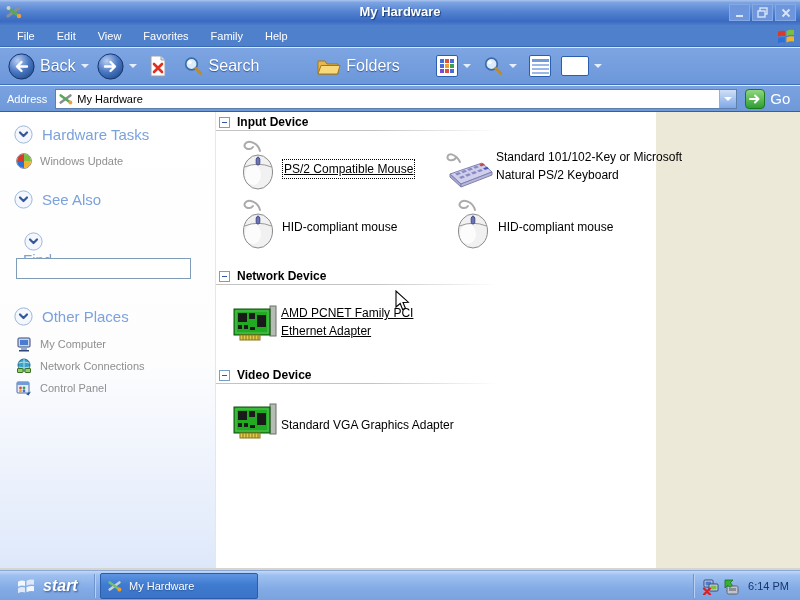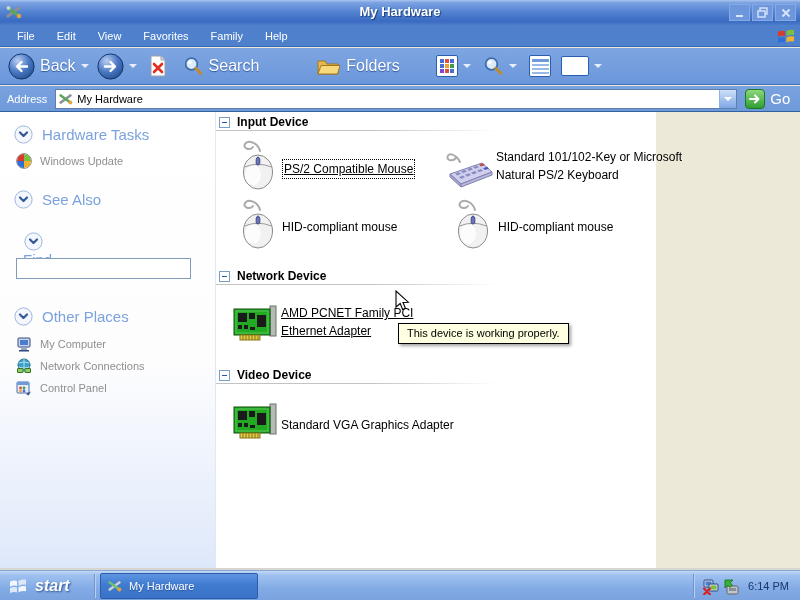--- a/index.html
+++ b/index.html
@@ -78,21 +78,21 @@
   .dev-label.hovered { text-decoration:underline; }
   .tooltip { position:absolute; left:182px; top:211px; background:#ffffe1; border:1px solid #000;
     padding:3px 8px 4px 8px; font-size:11px; color:#000; box-shadow:2px 2px 3px rgba(90,90,90,.55); white-space:nowrap; }
   .cursor { position:absolute; left:179px; top:178px; z-index:5; }
 
   
   .taskbar { position:absolute; left:0; top:570px; width:800px; height:30px;
     background:linear-gradient(#c3d9f7 0%, #9fc1f0 14%, #83abe5 60%, #7aa2de 100%);
     border-top:1px solid #89a8d8; }
   .start-btn { position:absolute; left:0; top:0; width:92px; height:30px; display:flex;
-    align-items:center; padding-left:8px; }
+    align-items:center; padding-left:16px; }
   .start-label { color:#fff; font-size:16px; font-weight:bold; font-style:italic; margin-left:7px;
     text-shadow:1px 1px 2px #2d5494; }
   .tb-divider { position:absolute; left:94px; top:3px; width:1px; height:24px; background:#6f95cf;
     box-shadow:1px 0 0 #b9d0f2; }
   .task-btn { position:absolute; left:100px; top:2px; width:158px; height:26px;
     background:linear-gradient(#5f96e2, #3f7bd0 45%, #3a73c7); border:1px solid #2b5dab; border-radius:2px;
     display:flex; align-items:center; padding-left:7px; }
   .task-label { color:#fff; font-size:11px; margin-left:7px; text-shadow:0 1px 1px #2a5496; }
   .tray { position:absolute; right:0; top:0; height:30px; display:flex; align-items:center;border-radius:11px; }
   .tray-divider { width:1px; height:24px; background:#6f95cf; box-shadow:1px 0 0 #b9d0f2; margin-right:8px; }
@@ -407,21 +407,20 @@
           <rect x="12" y="23" width="4" height="4" fill="#1a1a1a"></rect>
         <rect x="18" y="25" width="5" height="3" fill="#1a1a1a"></rect>
         <rect x="8" y="33" width="20" height="5" fill="#e2cc4e" stroke="#8a7414"></rect>
         <path d="M11 33 v5 M14 33 v5 M17 33 v5 M20 33 v5 M23 33 v5 M26 33 v5" stroke="#8a7414" stroke-width="1"></path>
       </svg>
       <span class="dev-label hovered" style="left:65px; top:192px; width:178px;">AMD PCNET Family PCI Ethernet Adapter</span>
 
       <svg class="cursor" width="15" height="22" viewBox="0 0 15 22">
         <path d="M1 1 L1 17 L5.2 13.5 L7.6 19.5 L10.4 18.3 L8 12.4 L13.3 12.2 Z" fill="#fff" stroke="#000" stroke-width="1.1"></path>
       </svg>
-      <div class="tooltip">This device is working properly.</div>
 
       <div class="sec-header" style="left:3px; top:256px;">
         <span class="minus-box"></span>
         <span class="sec-title">Video Device</span>
       </div>
       <div class="sec-sep" style="top:271px;"></div>
 
       <svg class="dev-icon" style="left:16px; top:288px;" width="46" height="42" viewBox="0 0 46 42">
         <rect x="38" y="4" width="6" height="30" fill="#b4bcb4" stroke="#6a706a"></rect>
         <rect x="2" y="7" width="36" height="26" fill="#22aa22" stroke="#0f4f0f"></rect>

